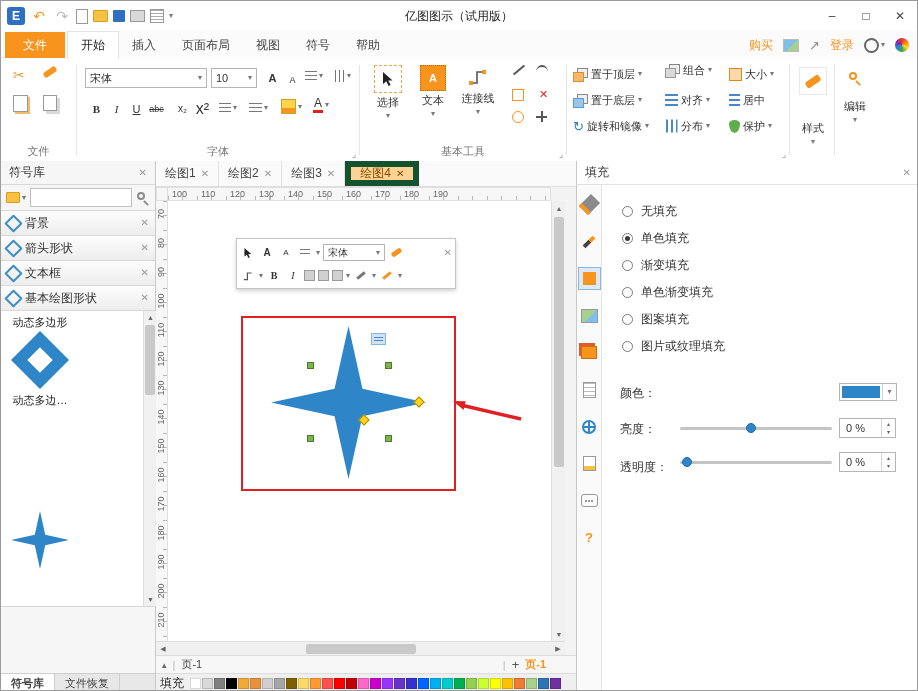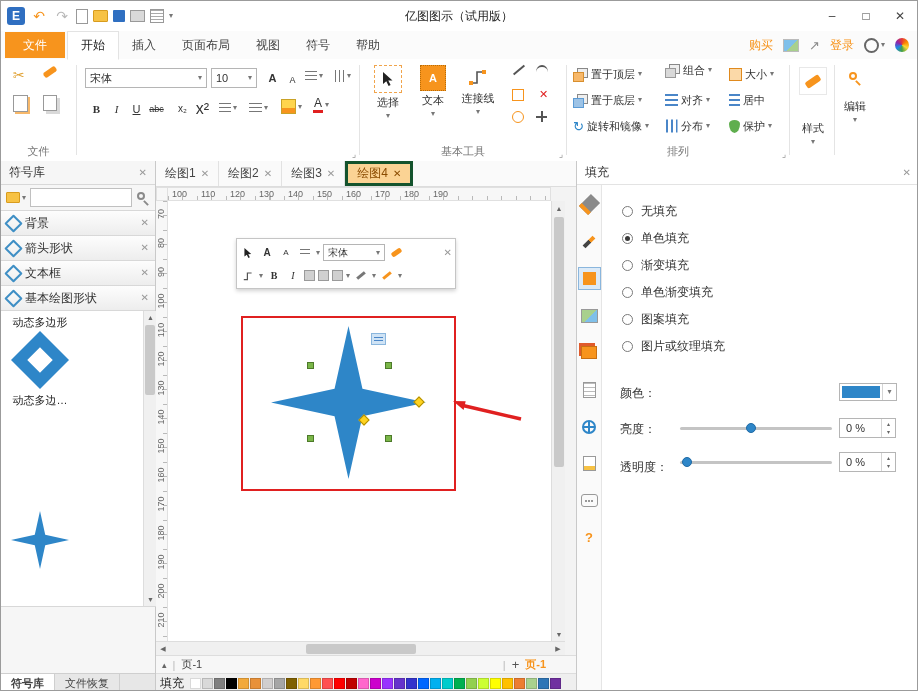--- a/index.html
+++ b/index.html
@@ -59,21 +59,21 @@
   .ltab.on{background:#fff;font-weight:bold;}
   .gallery{position:absolute;left:0;top:150px;width:155px;height:296px;background:#fff;border-bottom:1px solid #d8d8d8;box-sizing:border-box;overflow:hidden;}
   .gscroll{position:absolute;right:0;top:0;width:13px;height:100%;background:#f0f0f0;border-left:1px solid #ddd;box-sizing:border-box;}
   .gthumb{position:absolute;left:1px;width:10px;background:#c9c9c9;border-radius:2px;}
   .glabel{position:absolute;width:74px;text-align:center;font-size:11px;color:#222;}
   .scrollarrow{position:absolute;left:0;width:13px;height:13px;display:flex;align-items:center;justify-content:center;font-size:7px;color:#666;}
   
   .docarea{left:155px;top:160px;width:420px;height:531px;background:#f3f3f3;box-sizing:border-box;}
   .doctabs{position:absolute;left:0;top:0;width:100%;height:26px;background:#fafafa;border-bottom:1px solid #ddd;display:flex;align-items:stretch;box-sizing:border-box;}
   .dtab{display:flex;align-items:center;gap:5px;padding:0 9px;font-size:12px;color:#444;border-right:1px solid #e2e2e2;}
-  .dtab.on{background:#fbd394;color:#8a4b00;border:3px solid #14532d;}
+  .dtab.on{background:#fbd394;color:#8a4b00;border:6px solid #14532d;}
   .hruler{position:absolute;left:12px;top:26px;width:383px;height:14px;background-color:#f7f7f7;border:1px solid #e0e0e0;border-left:none;box-sizing:border-box;
           background-image:repeating-linear-gradient(90deg,#b9b9b9 0 1px,transparent 1px 14.5px);
           background-size:100% 4px;background-position:bottom;background-repeat:no-repeat;}
   .vruler{position:absolute;left:0;top:40px;width:12px;height:440px;background-color:#f7f7f7;border-right:1px solid #e0e0e0;box-sizing:border-box;
           background-image:repeating-linear-gradient(#b9b9b9 0 1px,transparent 1px 14.5px);
           background-size:4px 100%;background-position:right;background-repeat:no-repeat;}
   .rnum{position:absolute;top:1px;font-size:9px;color:#666;}
   .vnum{position:absolute;left:-4px;width:18px;text-align:center;transform:rotate(-90deg);font-size:9px;color:#666;}
   .canvas{position:absolute;left:12px;top:40px;width:383px;height:440px;background:#fff;overflow:hidden;}
   .vscroll{position:absolute;left:395px;top:40px;width:14px;height:440px;background:#f0f0f0;border-left:1px solid #ddd;box-sizing:border-box;}
@@ -218,20 +218,21 @@
           <span class="caret">▾</span>
         </span>
       <span class="abs flex" style="left:204px;top:40px;gap:2px">
         <span style="width:13px;height:13px;background:linear-gradient(#ffd54d 60%,#f7941d 60%);border:1px solid #c9a227"></span>
         <span class="caret">▾</span>
       </span>
       <span class="abs flex" style="left:236px;top:38px;gap:2px">
         <span style="border-bottom:3px solid #e02020;font-size:12px;line-height:1.1;padding:0 1px">A</span>
         <span class="caret">▾</span>
       </span>
+      <span class="grouplabel">字体</span>
       <span class="launcher">⌟</span>
     </div>
     <div class="vdiv" style="left:358px"></div>
 
     <div class="abs" style="left:359px;top:0;width:206px;height:100%">
       <div class="abs bigbtn" style="left:8px;top:6px;width:40px">
         <span style="width:26px;height:26px;border:1px dashed #f0a44c;display:inline-flex;align-items:center;justify-content:center">
           <svg class="cursor-svg" width="14" height="16" viewBox="0 0 14 16">
               <path d="M2 1 L2 13 L5.3 10.3 L7.6 15 L9.6 14 L7.3 9.6 L11.5 9.4 Z" fill="#222"></path>
             </svg>
@@ -317,21 +318,20 @@
       <div class="abs arr-item" style="left:162px;top:30px">
           <span class="albars" style="width:11px"></span>
           <span>居中</span>
         </div>
       <div class="abs arr-item" style="left:162px;top:56px">
           <span class="shield"></span>
           <span>保护</span>
           <span class="caret">▾</span>
         </div>
 
-      <span class="grouplabel">排列</span>
       <span class="launcher">⌟</span>
     </div>
     <div class="vdiv" style="left:788px"></div>
 
     <div class="abs bigbtn" style="left:792px;top:8px;width:40px">
       <span style="width:26px;height:26px;border:1px solid #e8e8e8;display:inline-flex;align-items:center;justify-content:center">
           <span class="brush" style="width:16px;height:7px"></span>
         </span>
       <span style="margin-top:24px">样式</span>
       <span class="caret">▾</span>

